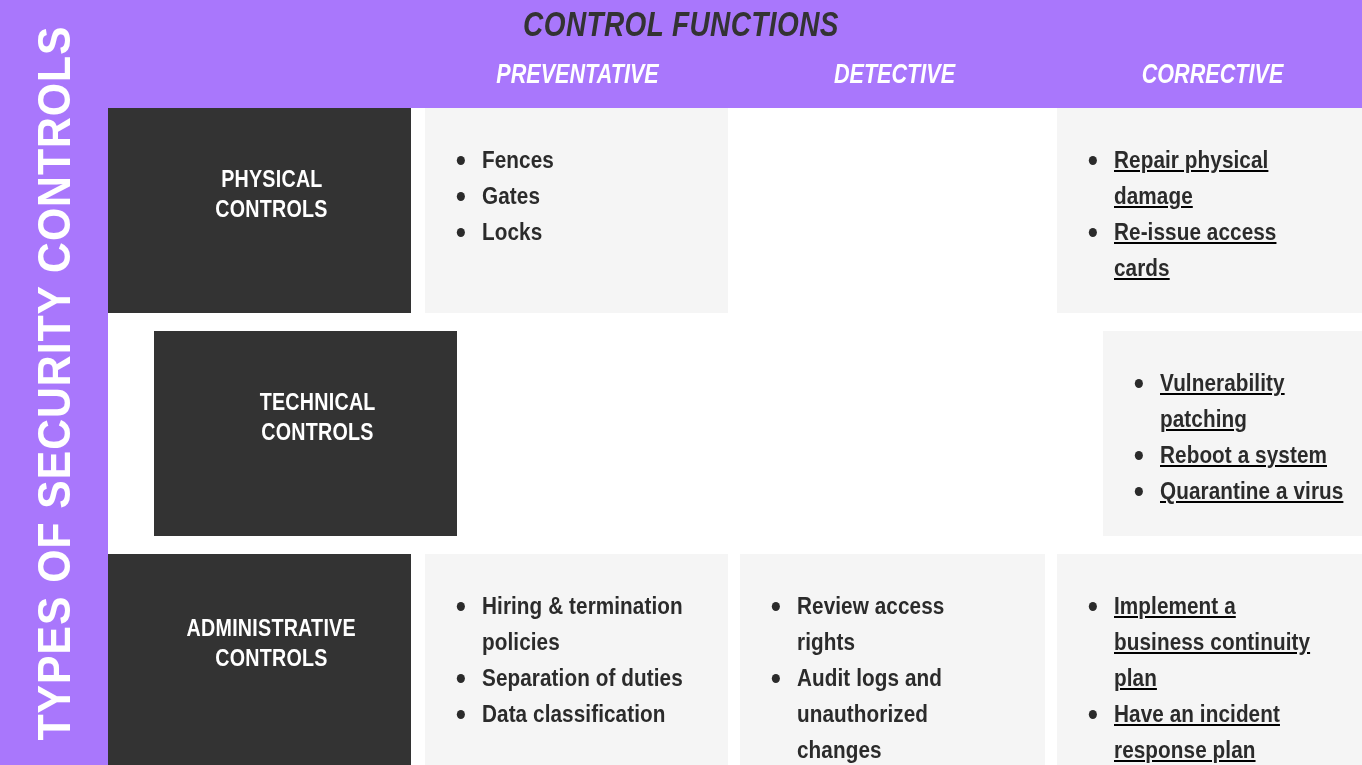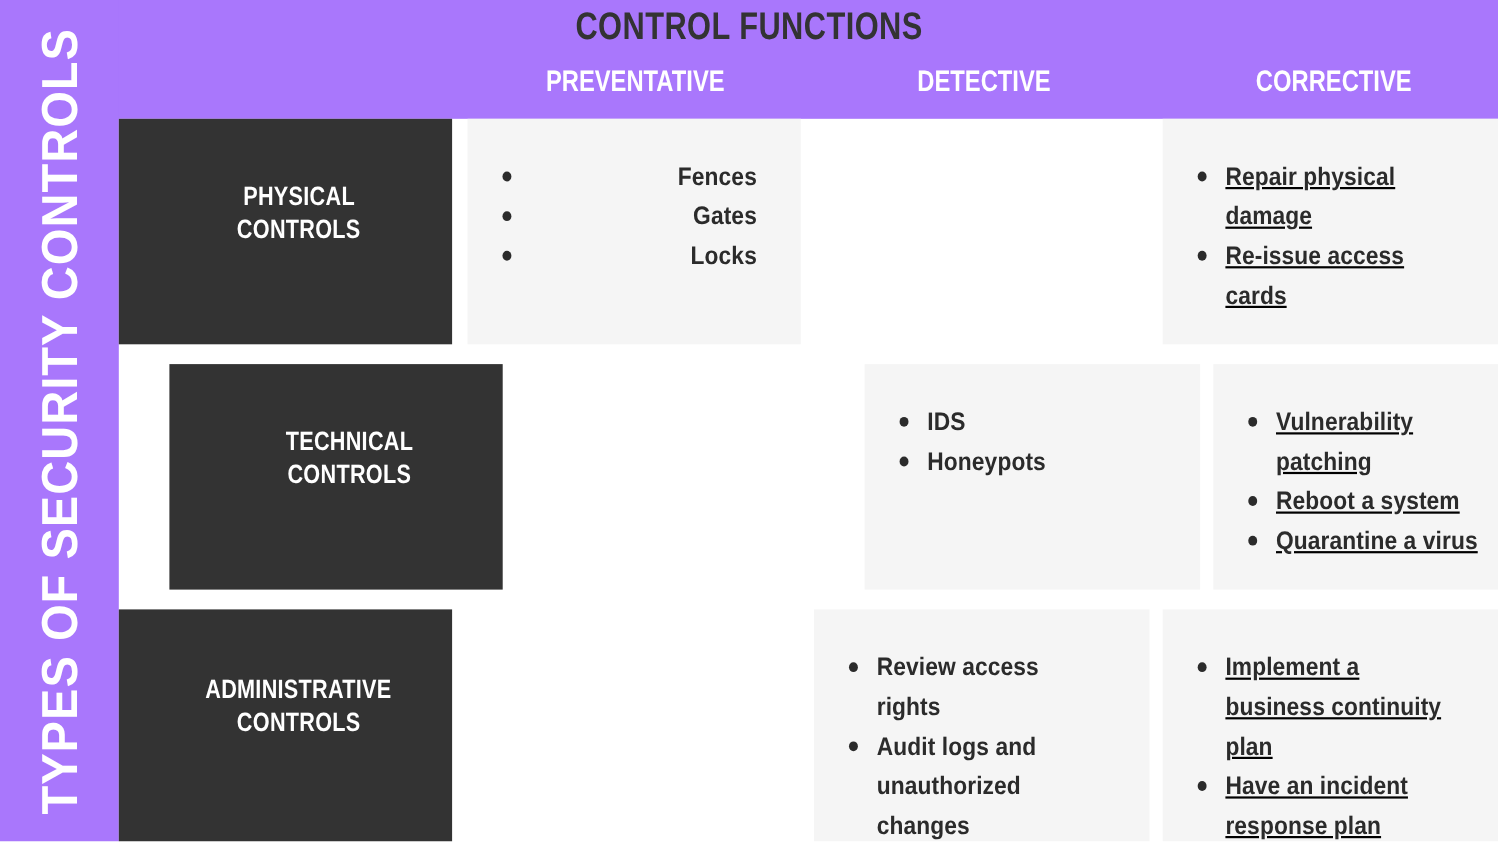--- a/index.html
+++ b/index.html
@@ -22,20 +22,21 @@
   }
 
   
   .header-band {
     position: absolute;
     left: 0;
     top: 0;
     width: 1362px;
     height: 108px;
     background: #a977fc;
+    font-style: italic;
   }
 
   .main-title {
     position: absolute;
     left: 0;
     top: 4px;
     width: 1362px;
     text-align: center;
     color: #333333;
     font-size: 35px;
@@ -130,21 +131,21 @@
   }
 
   .cell {
     position: absolute;
     top: 0;
     height: 100%;
     background: #f5f5f5;
     box-sizing: border-box;
     padding: 34px 14px 0 30px;
   }
-  .cell.k0 { left: 317px; width: 303px; text-align: right; }
+  .cell.k0 { left: 317px; width: 303px; }
   .cell.k1 { left: 632px; width: 305px; }
   .cell.k2 { left: 949px; width: 305px; text-decoration: underline; }
 
   
   .row.r2 .cell.k0 { left: 317px; width: 303px; }
   .row.r2 .cell.k1 { left: 632px; width: 305px; }
   .row.r2 .cell.k2 { left: 949px; width: 305px; }
 
   ul.bullets {
     list-style: none;
@@ -210,40 +211,41 @@
           <li>Re-issue access cards</li>
         </ul>
       </div>
     </div>
 
     <div class="row r1">
       <div class="rowlabel">
         <div class="rowlabel-line">TECHNICAL</div>
         <div class="rowlabel-line">CONTROLS</div>
       </div>
-      <div class="cell k1">
-        <ul class="bullets">
-          <li>IDS</li>
-          <li>Honeypots</li>
-        </ul>
-      </div>
       <div class="cell k2">
         <ul class="bullets">
           <li>Vulnerability patching</li>
           <li>Reboot a system</li>
           <li>Quarantine a virus</li>
         </ul>
       </div>
     </div>
 
     <div class="row r2">
       <div class="rowlabel">
         <div class="rowlabel-line">ADMINISTRATIVE</div>
         <div class="rowlabel-line">CONTROLS</div>
       </div>
+      <div class="cell k0">
+        <ul class="bullets">
+          <li>Hiring &amp; termination policies</li>
+          <li>Separation of duties</li>
+          <li>Data classification</li>
+        </ul>
+      </div>
       <div class="cell k2">
         <ul class="bullets">
           <li>Implement a business continuity plan</li>
           <li>Have an incident response plan</li>
         </ul>
       </div>
       <div class="cell k1">
         <ul class="bullets">
           <li>Review access rights</li>
           <li>Audit logs and unauthorized changes</li>

